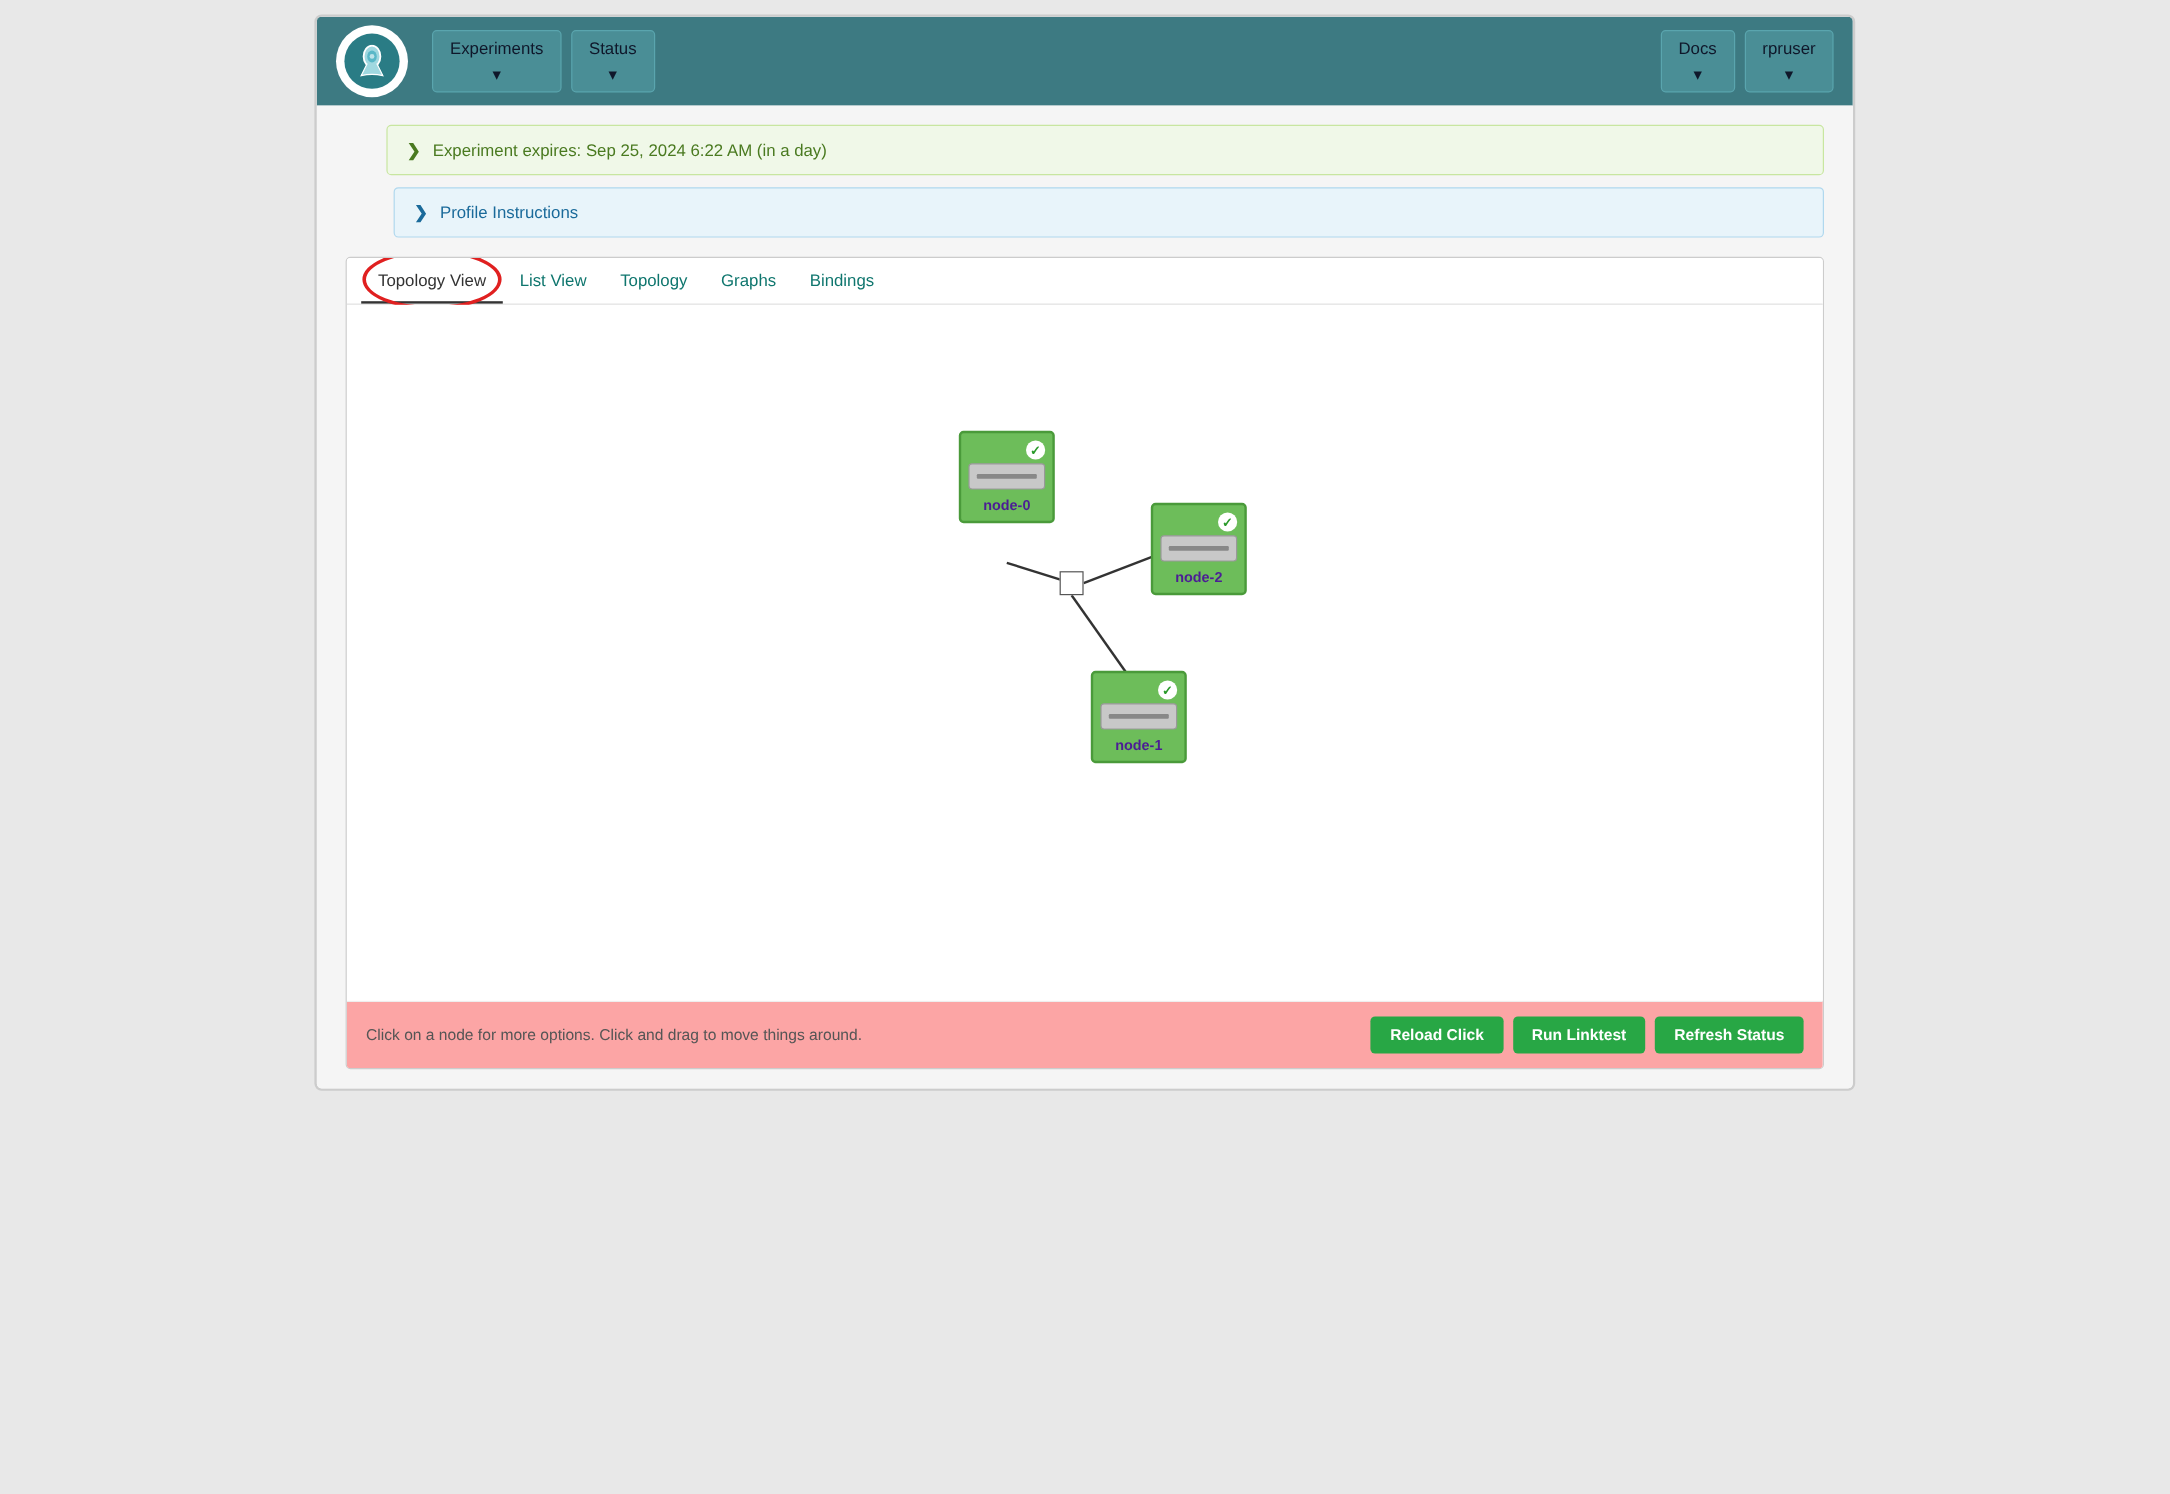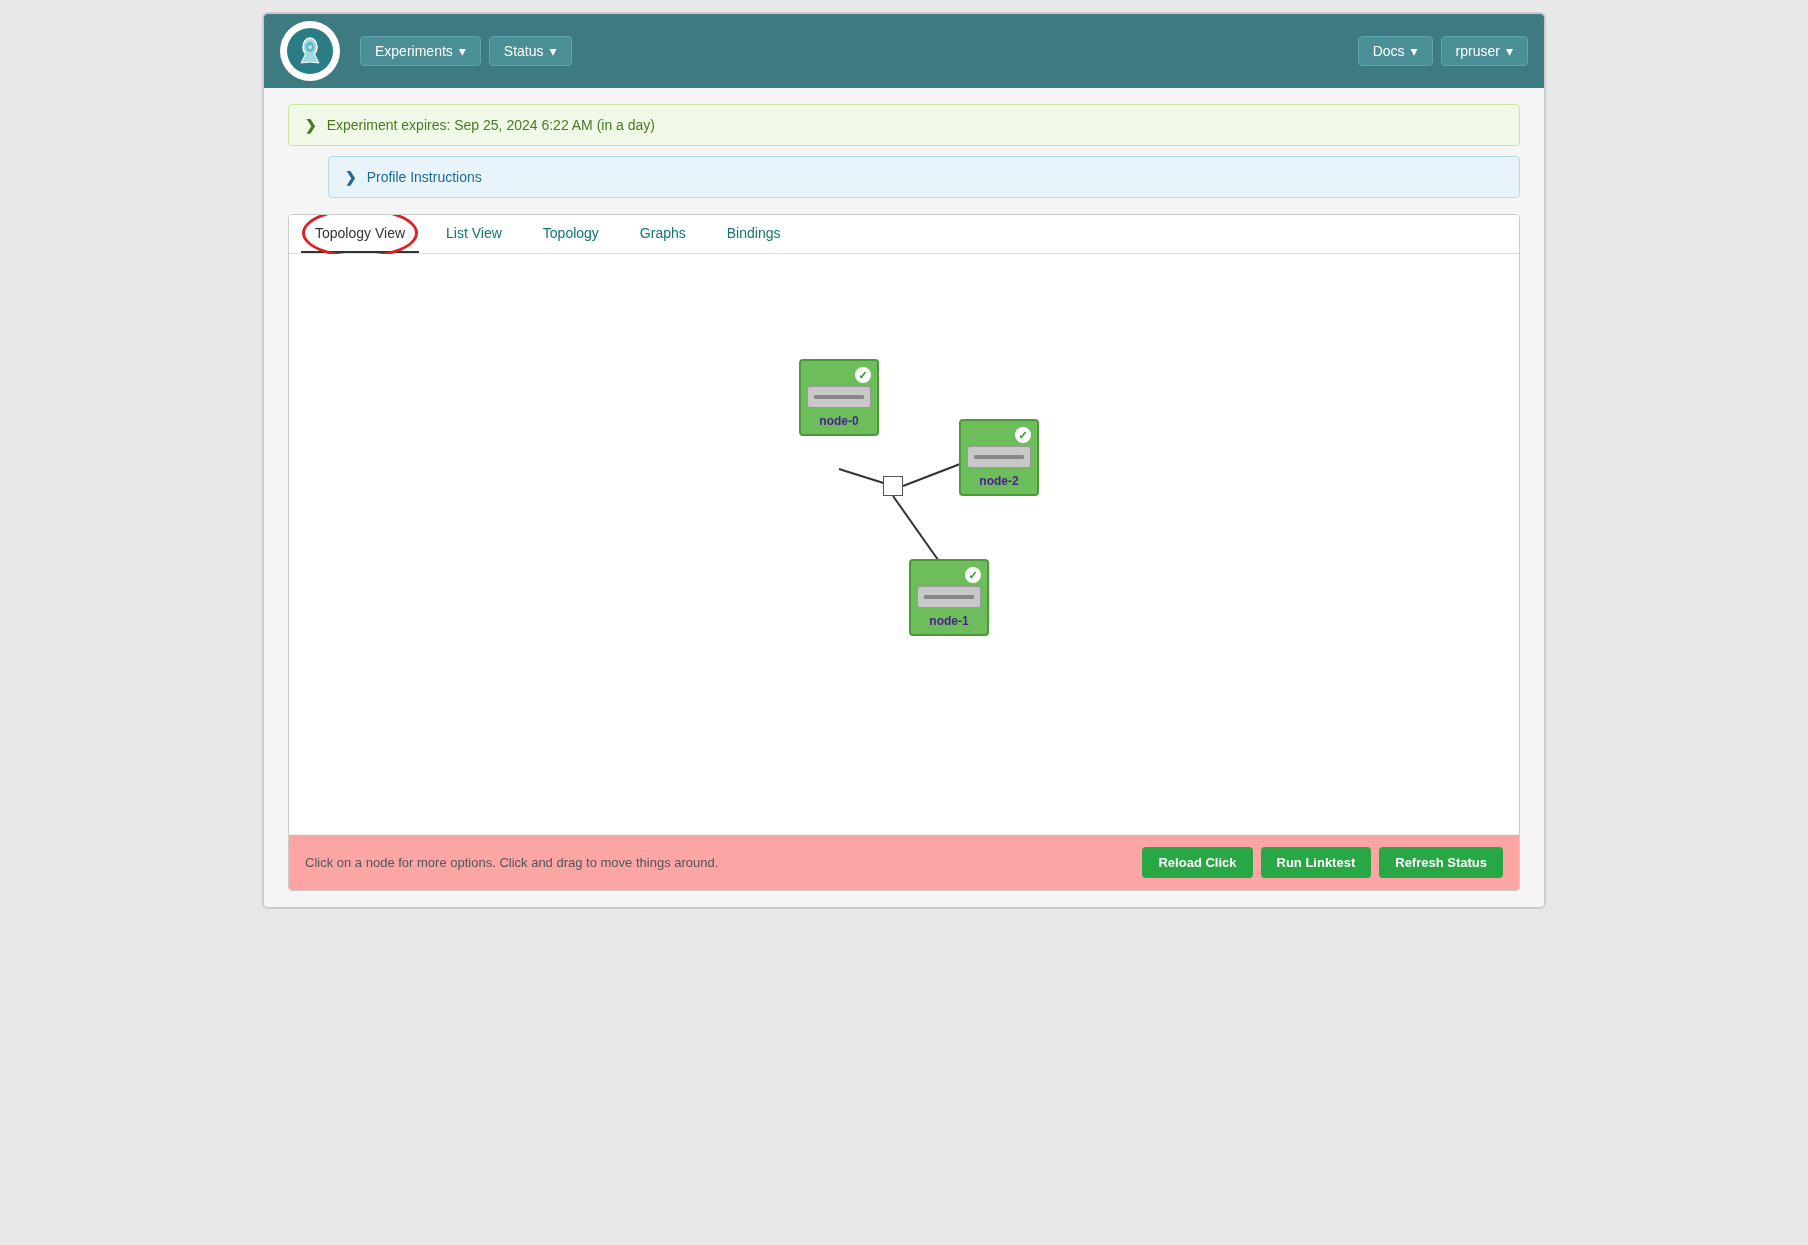--- a/index.html
+++ b/index.html
@@ -43,48 +43,50 @@
       border-radius: 50%;
       background: #2a7c85;
       display: flex;
       align-items: center;
       justify-content: center;
     }
     .logo-inner svg { width: 28px; height: 28px; }
     .nav-buttons { display: flex; gap: 8px; }
     .nav-btn {
       background: #4a8e96;
-      color: #ffffff;
+      color: #0f172a;
       border: 1px solid #5aa5ae;
       border-radius: 4px;
       padding: 6px 14px;
       cursor: pointer;
       font-size: 14px;
       display: flex;
       align-items: center;
       gap: 6px;
+      flex-direction: column;
     }
     .nav-spacer { flex: 1; }
     .nav-right { display: flex; gap: 8px; }
 
     
     .main-content {
       padding: 16px 24px;
       background: #f5f5f5;
     }
 
     
     .alert-green {
       background: #f0f8e8;
       border: 1px solid #c8e6a0;
       border-radius: 4px;
       padding: 12px 16px;
       margin-bottom: 10px;
       color: #4a7a20;
       font-size: 14px;
+      margin-left: 34px;
     }
     .alert-blue {
       background: #e8f4fa;
       border: 1px solid #b0d8ee;
       border-radius: 4px;
       padding: 12px 16px;
       margin-bottom: 16px;
       color: #1a6a9a;
       font-size: 14px;
       margin-left: 40px;
@@ -100,21 +102,21 @@
       border: 1px solid #ccc;
       border-radius: 4px;
       overflow: hidden;
     }
     .tab-bar {
       display: flex;
       align-items: center;
       border-bottom: 1px solid #ddd;
       padding: 0 12px;
       background: #fff;
-      gap: 13px;
+      gap: 0;
     }
     .tab-item {
       padding: 10px 14px;
       cursor: pointer;
       font-size: 14px;
       color: #0f766e;
       border-bottom: 2px solid transparent;
       white-space: nowrap;
     }
     .tab-item.active {

